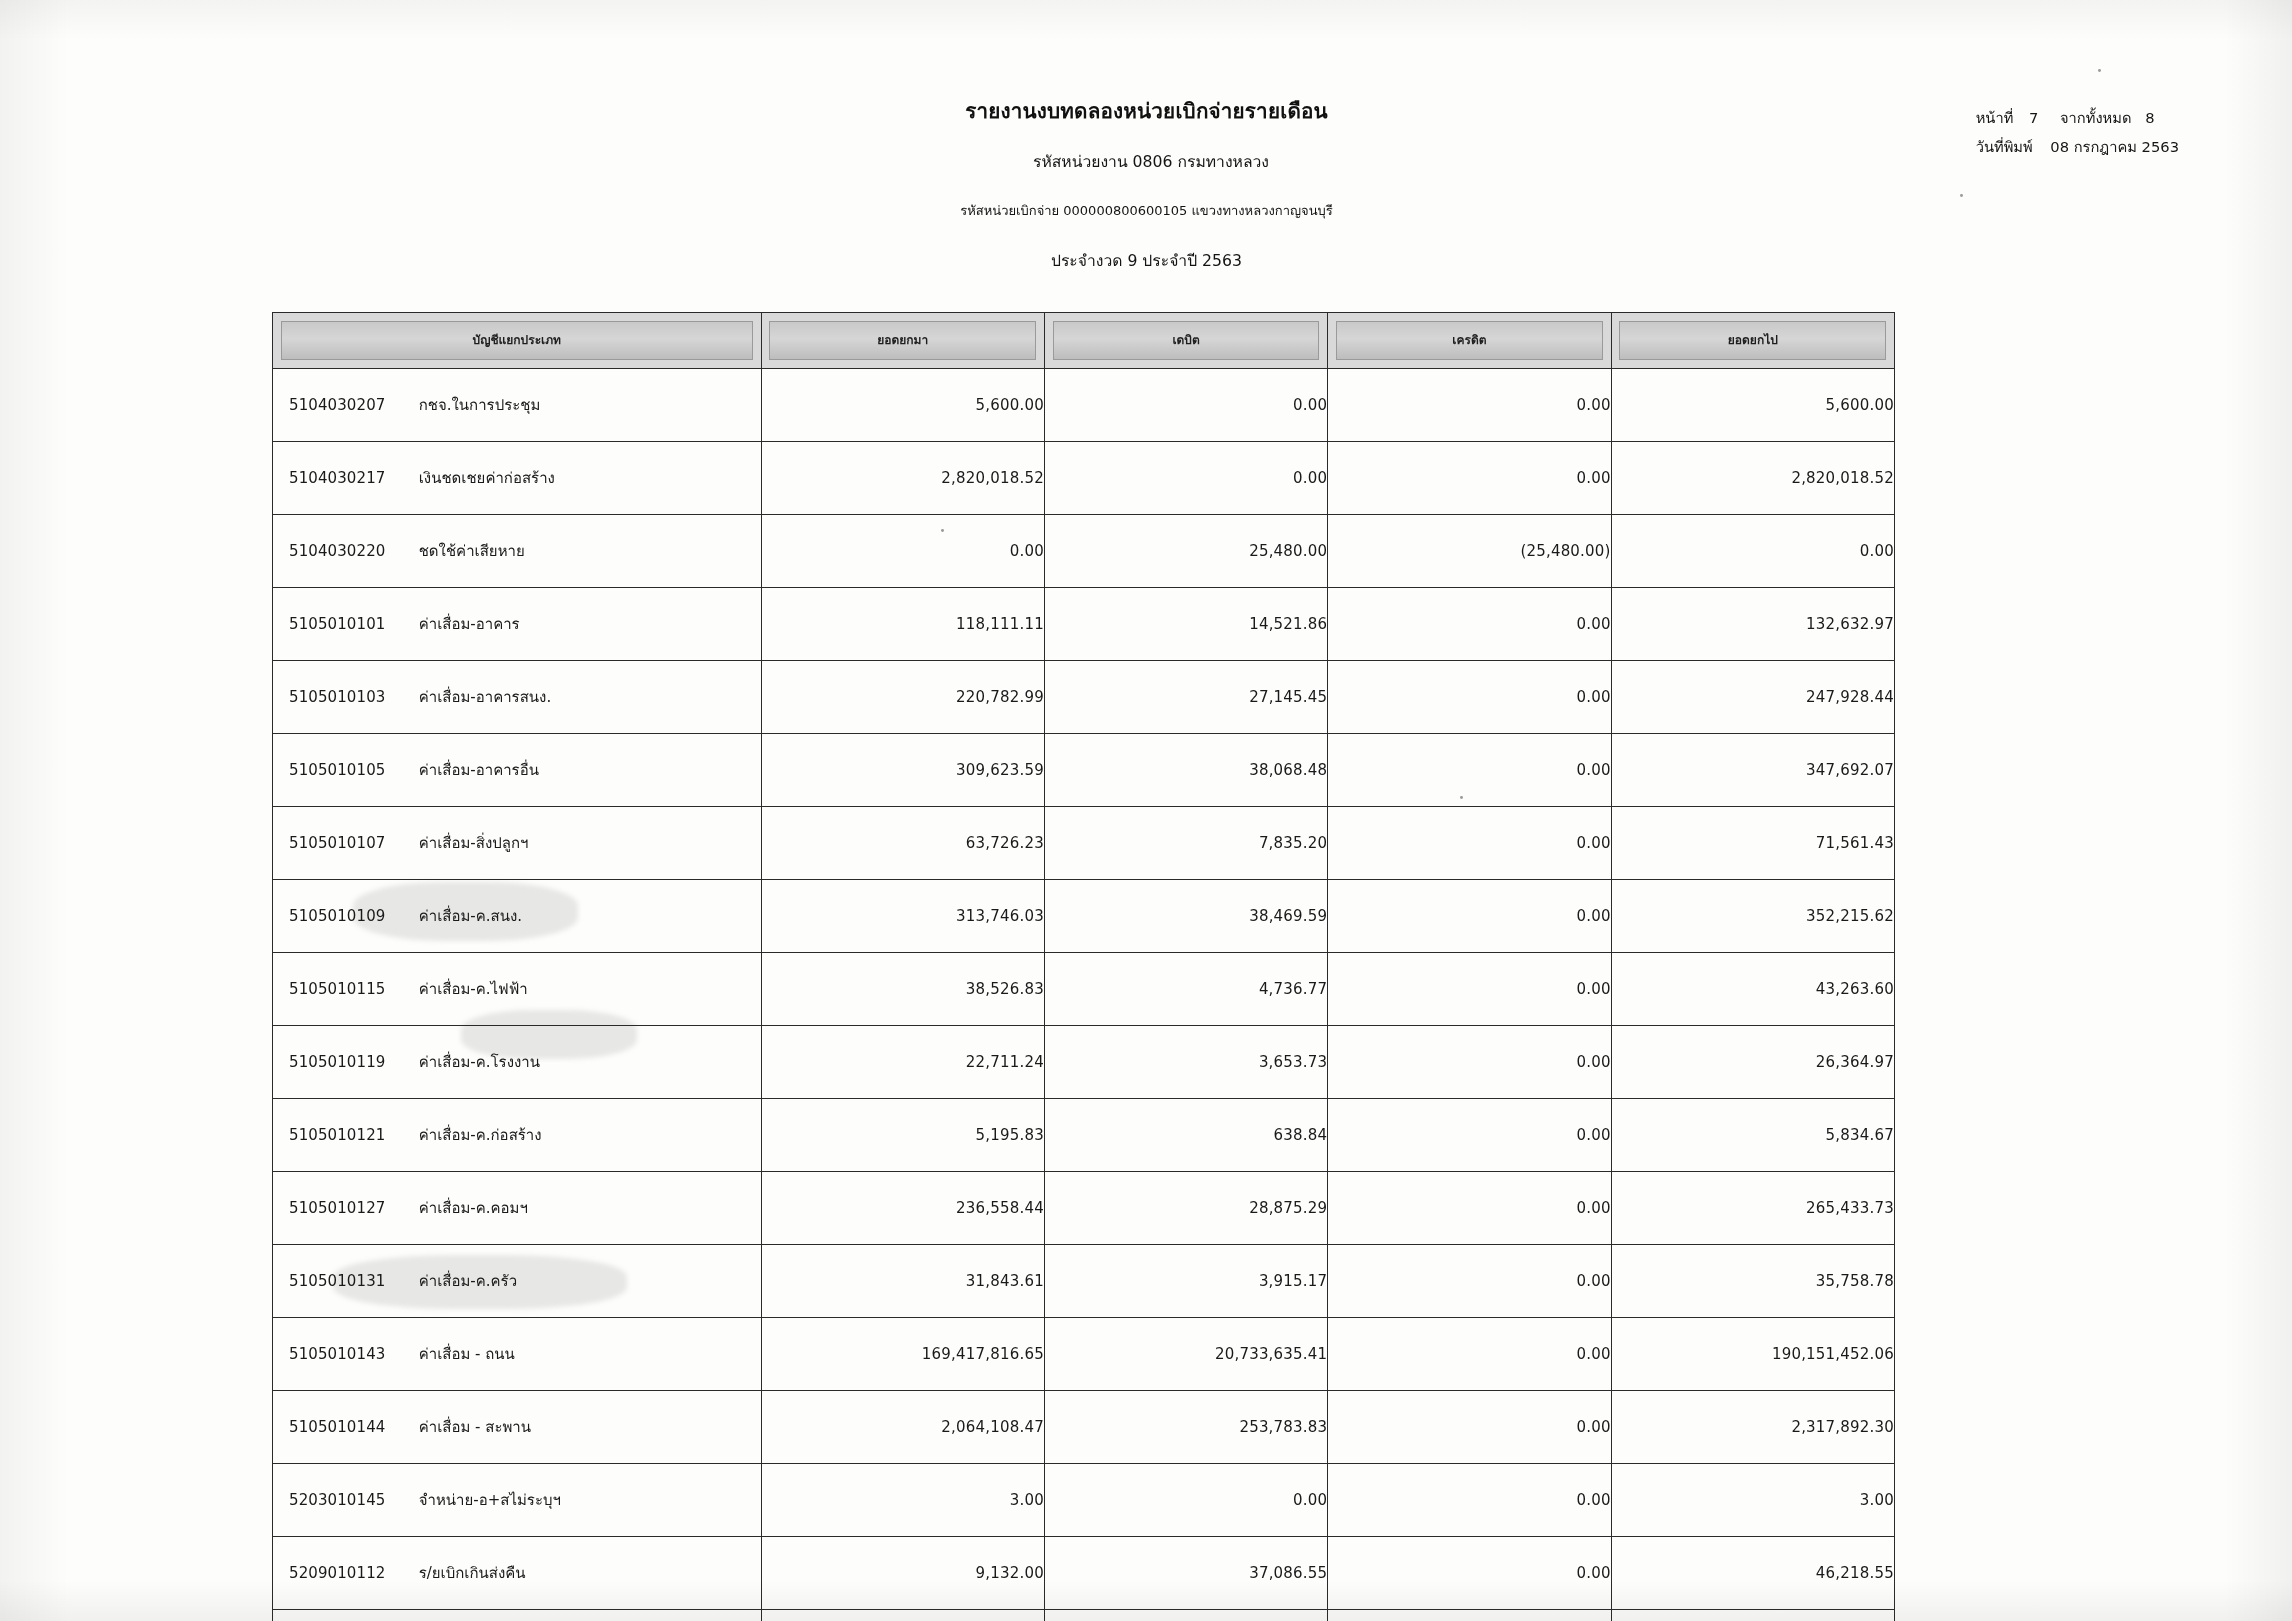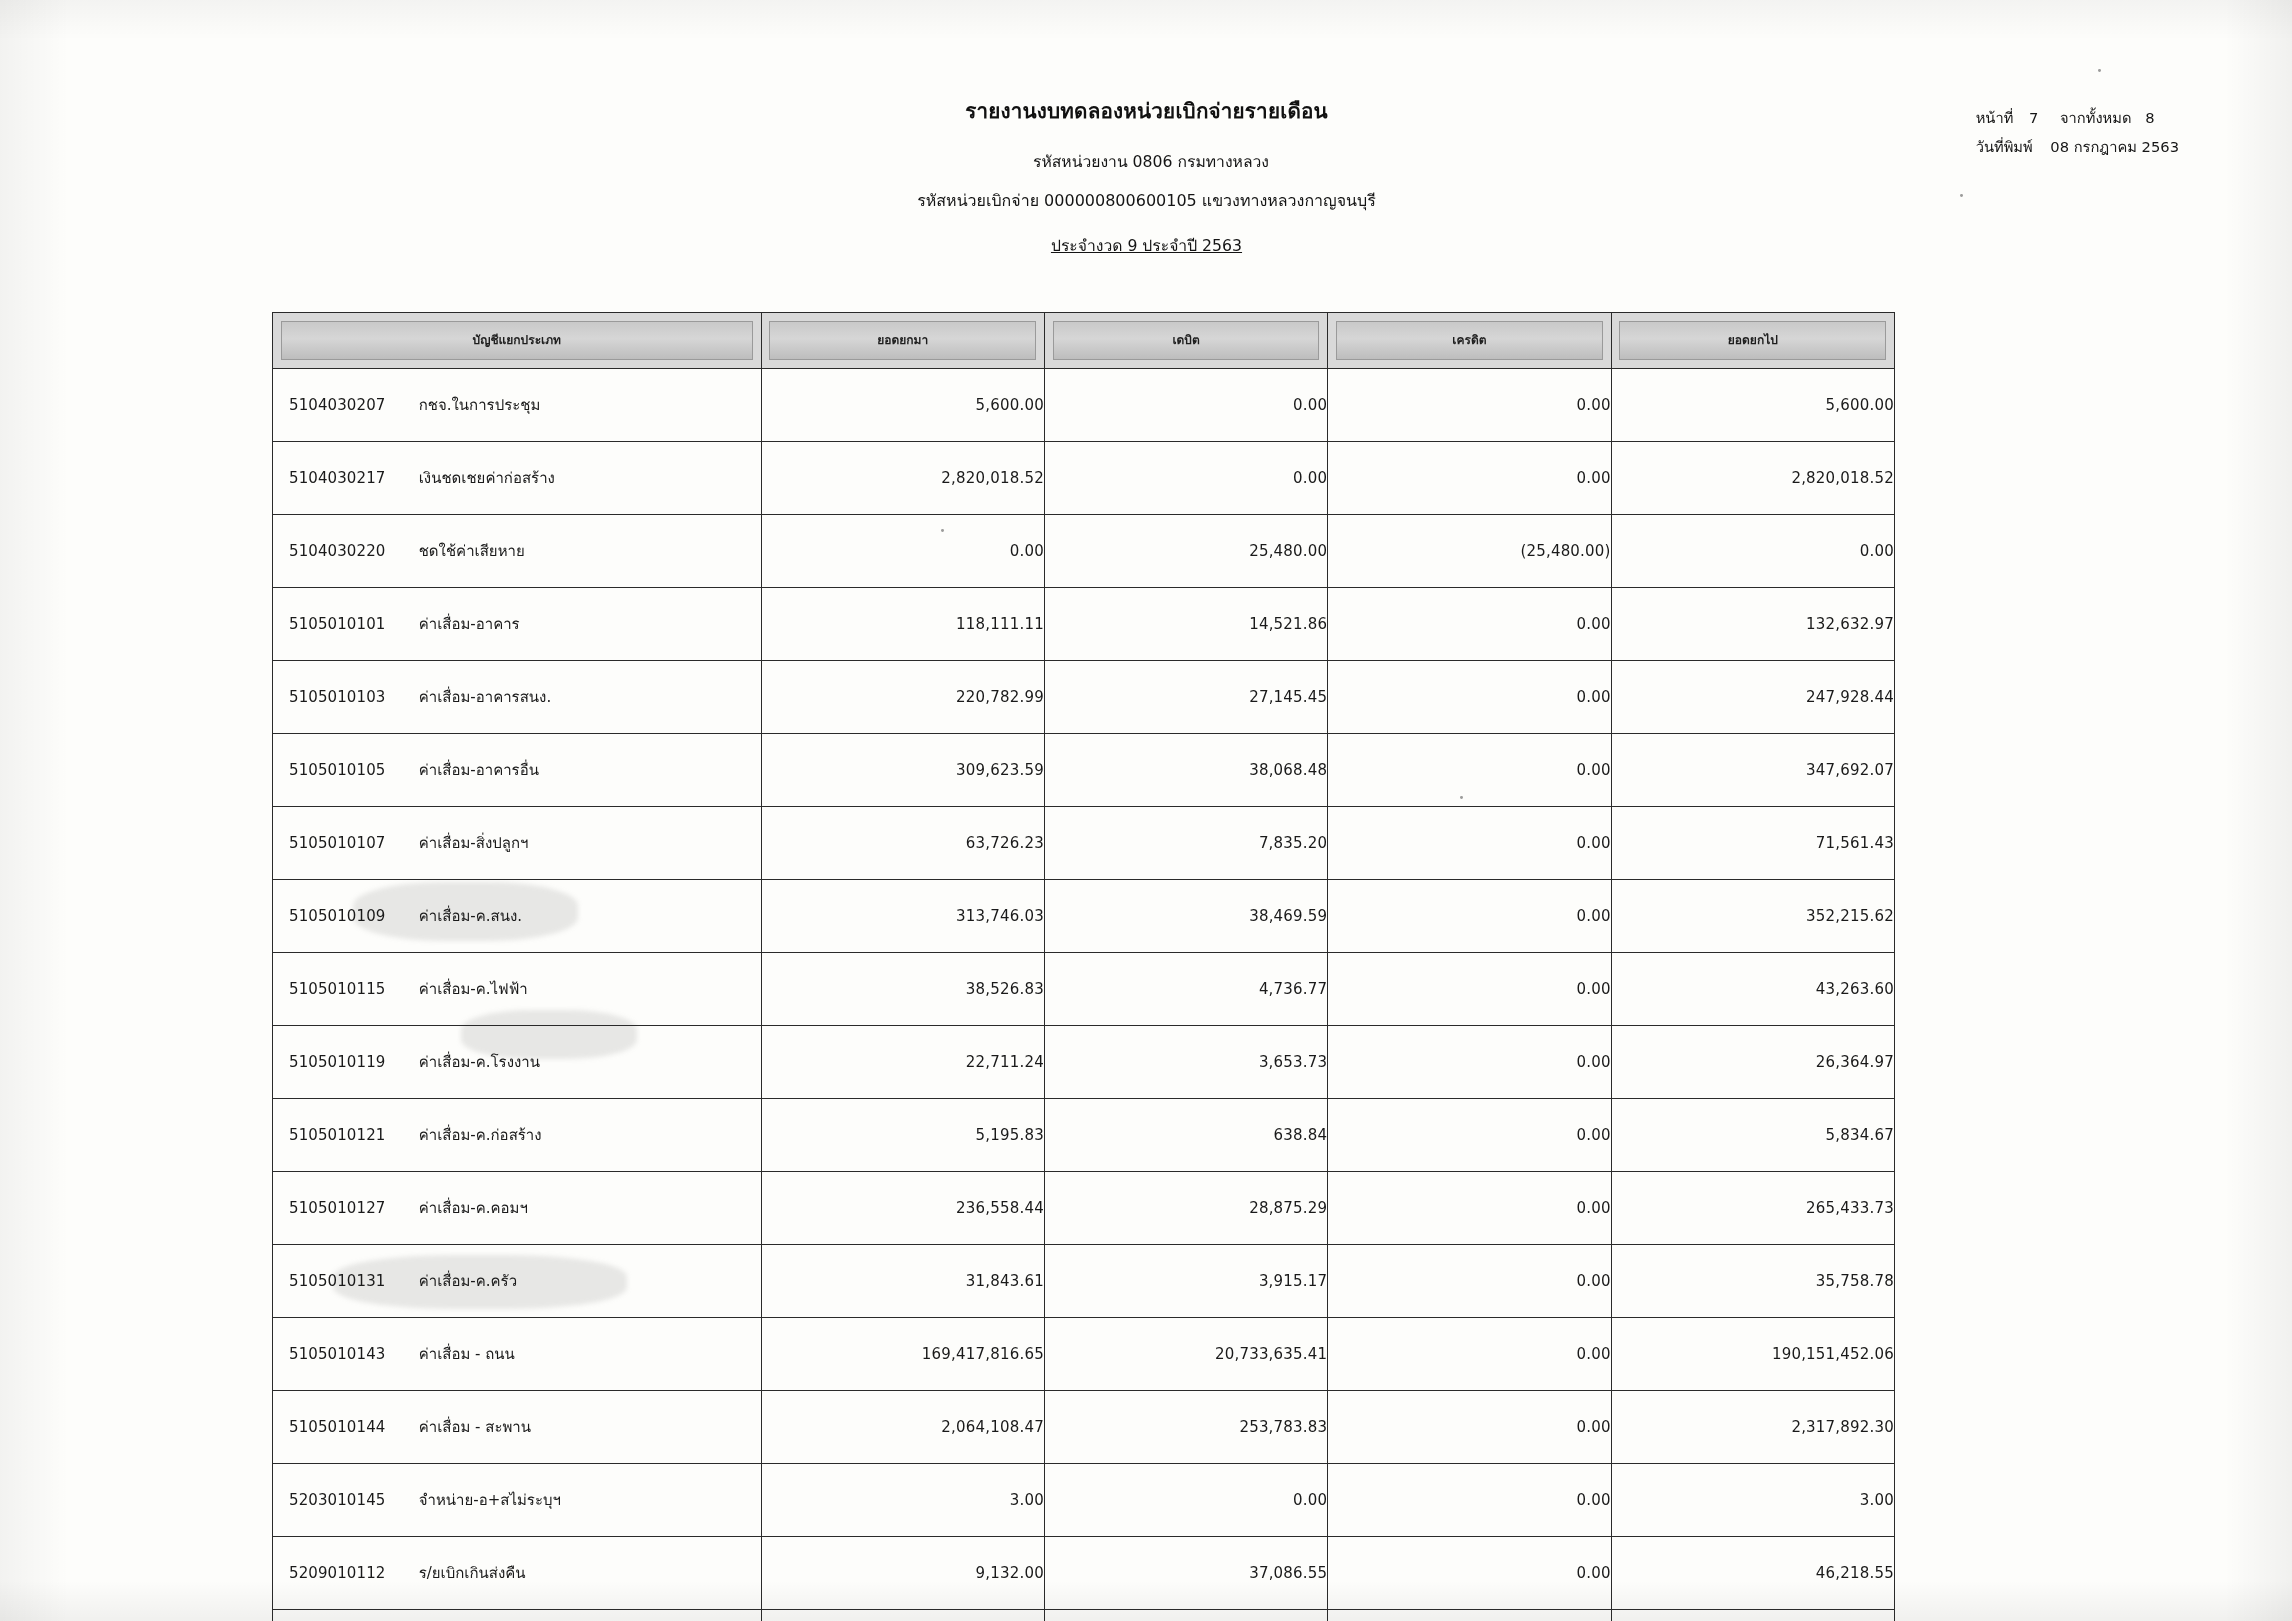--- a/index.html
+++ b/index.html
@@ -47,29 +47,28 @@
     font-weight: 600;
     color: #111;
   }
   .doc-sub1 {
     margin-top: 21.6px;
     font-size: 15.7px;
     color: #141414;
     padding-left: 9px;
   }
   .doc-sub2 {
-    margin-top: 14px;
-    font-size: 16px;
+    margin-top: 26px;
+    font-size: 13px;
     color: #141414;
   }
   .doc-sub3 {
-    margin-top: 20px;
+    margin-top: 27px;
     font-size: 15.7px;
     color: #141414;
-    text-decoration: underline;
   }
 
   .hdr-right {
     position: absolute;
     right: 114px;
     top: 103px;
     text-align: center;
     font-size: 14.7px;
     line-height: 29px;
     color: #161616;

